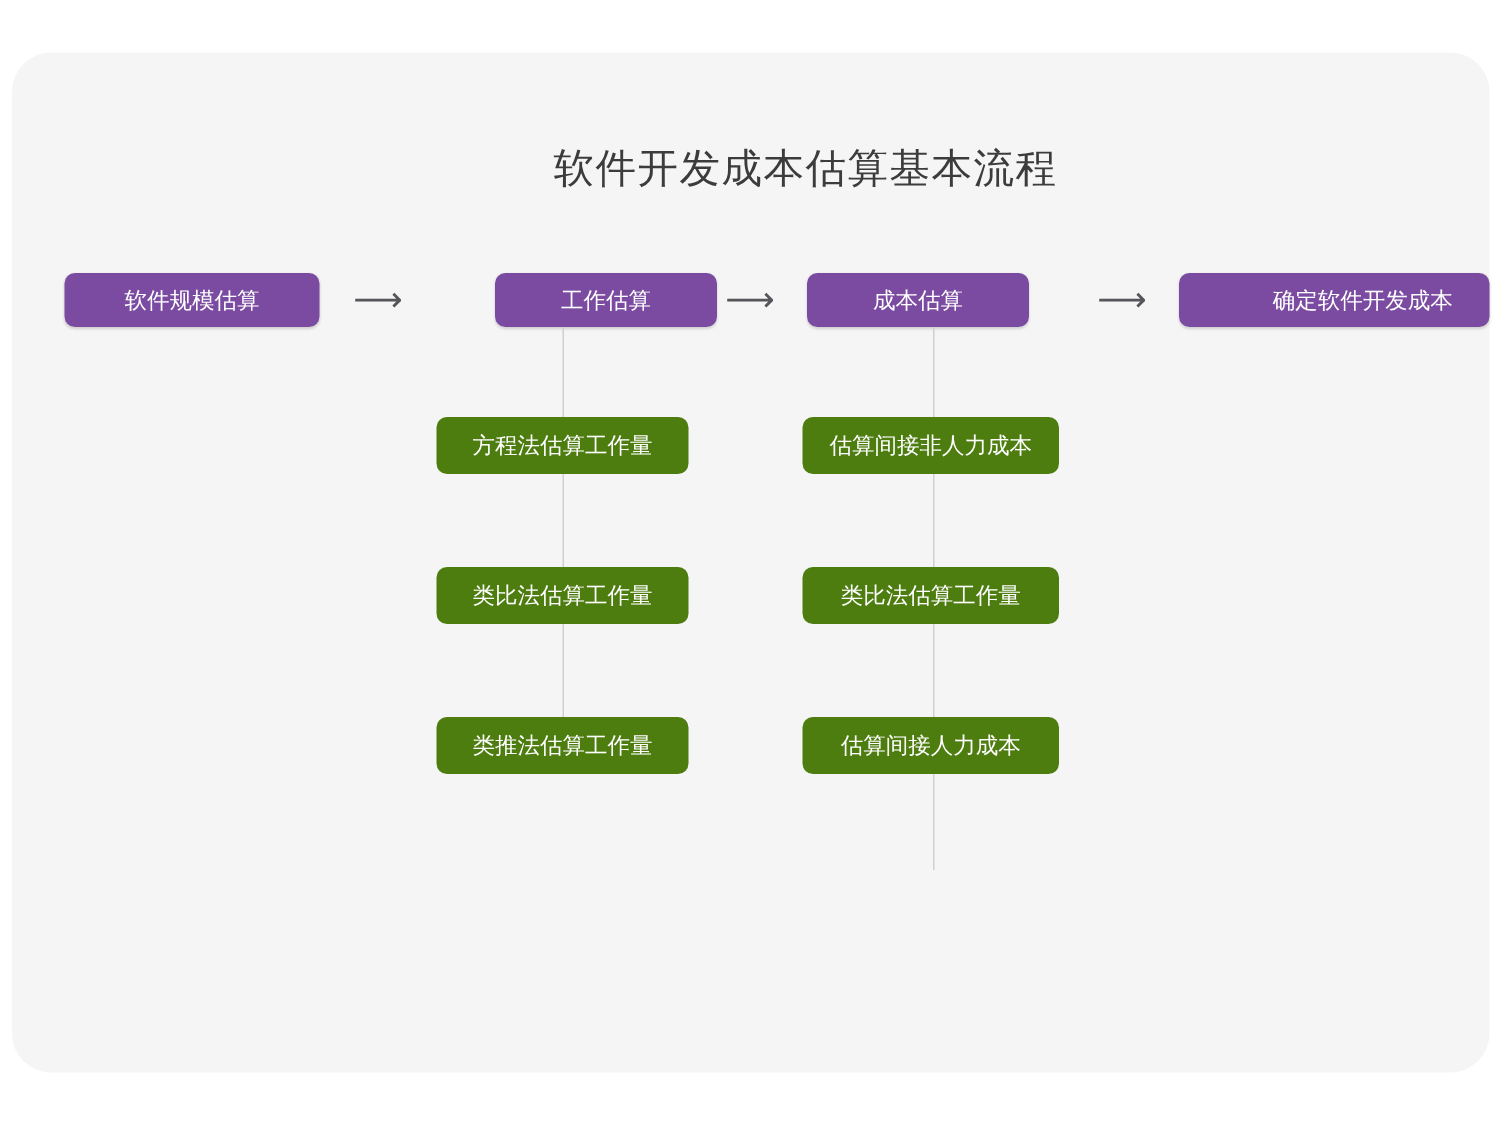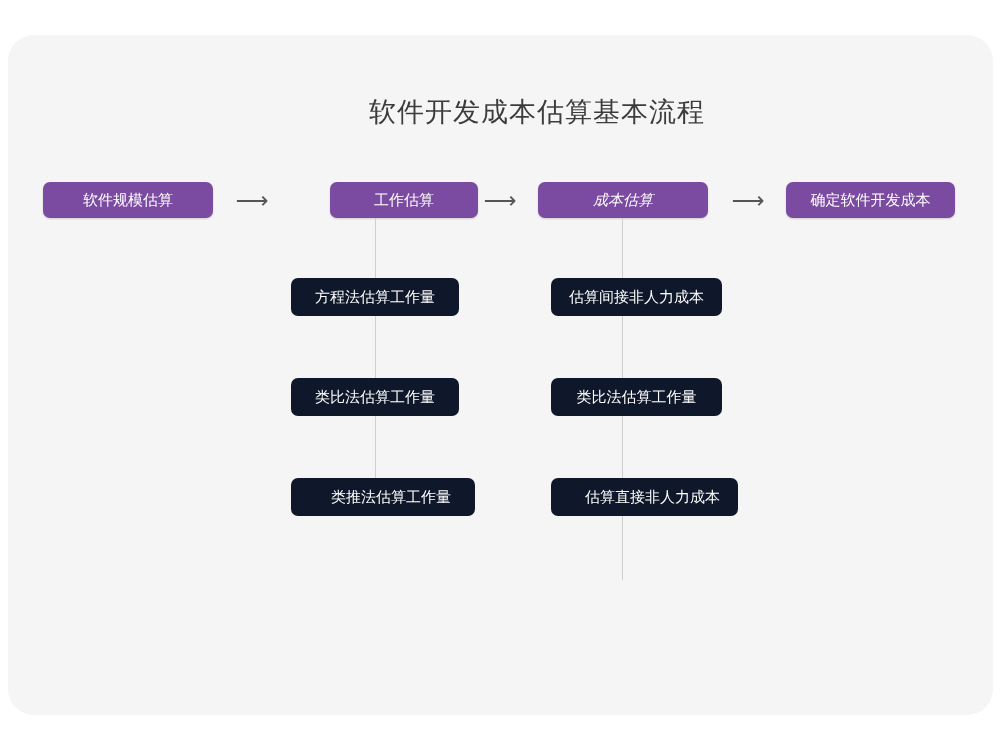--- a/index.html
+++ b/index.html
@@ -51,22 +51,22 @@
     font-size: 15px;
     display: flex;
     align-items: center;
     justify-content: center;
     box-shadow: 0 1px 2px rgba(0,0,0,0.16);
     white-space: nowrap;
     top: 182px;
   }
   #stage-0 { left: 43px;  width: 170px; }
   #stage-1 { left: 290px; width: 148px; margin-left: 40px; }
-  #stage-2 { left: 538px; width: 170px; font-style: italic; }
-  #stage-3 { left: 786px; width: 169px; }
+  #stage-2 { left: 538px; width: 148px; }
+  #stage-3 { left: 786px; width: 169px; padding-left: 38px; }
   
   .flow-arrow {
     position: absolute;
     top: 182px;
     height: 36px;
     width: 60px;
     display: flex;
     align-items: center;
     justify-content: center;
     color: #55555a;
@@ -80,34 +80,34 @@
   
   .connector {
     position: absolute;
     width: 1px;
     background: #cfcfcf;
   }
   
   .sub-box {
     position: absolute;
     height: 38px;
-    background: #0f172a;
+    background: #4d7c0f;
     border-radius: 7px;
     color: #ffffff;
     font-size: 15px;
     display: flex;
     align-items: center;
     justify-content: center;
     white-space: nowrap;
   }
   .col-a { left: 291px; width: 168px; }
-  .col-b { left: 551px; width: 171px; }
+  .col-b { left: 535px; width: 171px; }
   .row-0 { top: 278px; }
   .row-1 { top: 378px; }
-  .row-2 { top: 478px; padding-left: 16px; }
+  .row-2 { top: 478px; }
   .row-3 { top: 580px; }
 </style>
 </head>
 <body>
 
 <div id="canvas">
 
   <div class="card"></div>
 
   <div class="diagram-title">软件开发成本估算基本流程</div>
@@ -133,16 +133,16 @@
   <div class="sub-box col-a row-0">方程法估算工作量</div>
 
   <div class="sub-box col-a row-1">类比法估算工作量</div>
 
   <div class="sub-box col-a row-2">类推法估算工作量</div>
 
   <div class="sub-box col-b row-0">估算间接非人力成本</div>
 
   <div class="sub-box col-b row-1">类比法估算工作量</div>
 
-  <div class="sub-box col-b row-2">估算直接非人力成本</div>
+  <div class="sub-box col-b row-2">估算间接人力成本</div>
 
 
 </div>
 
 </body></html>

